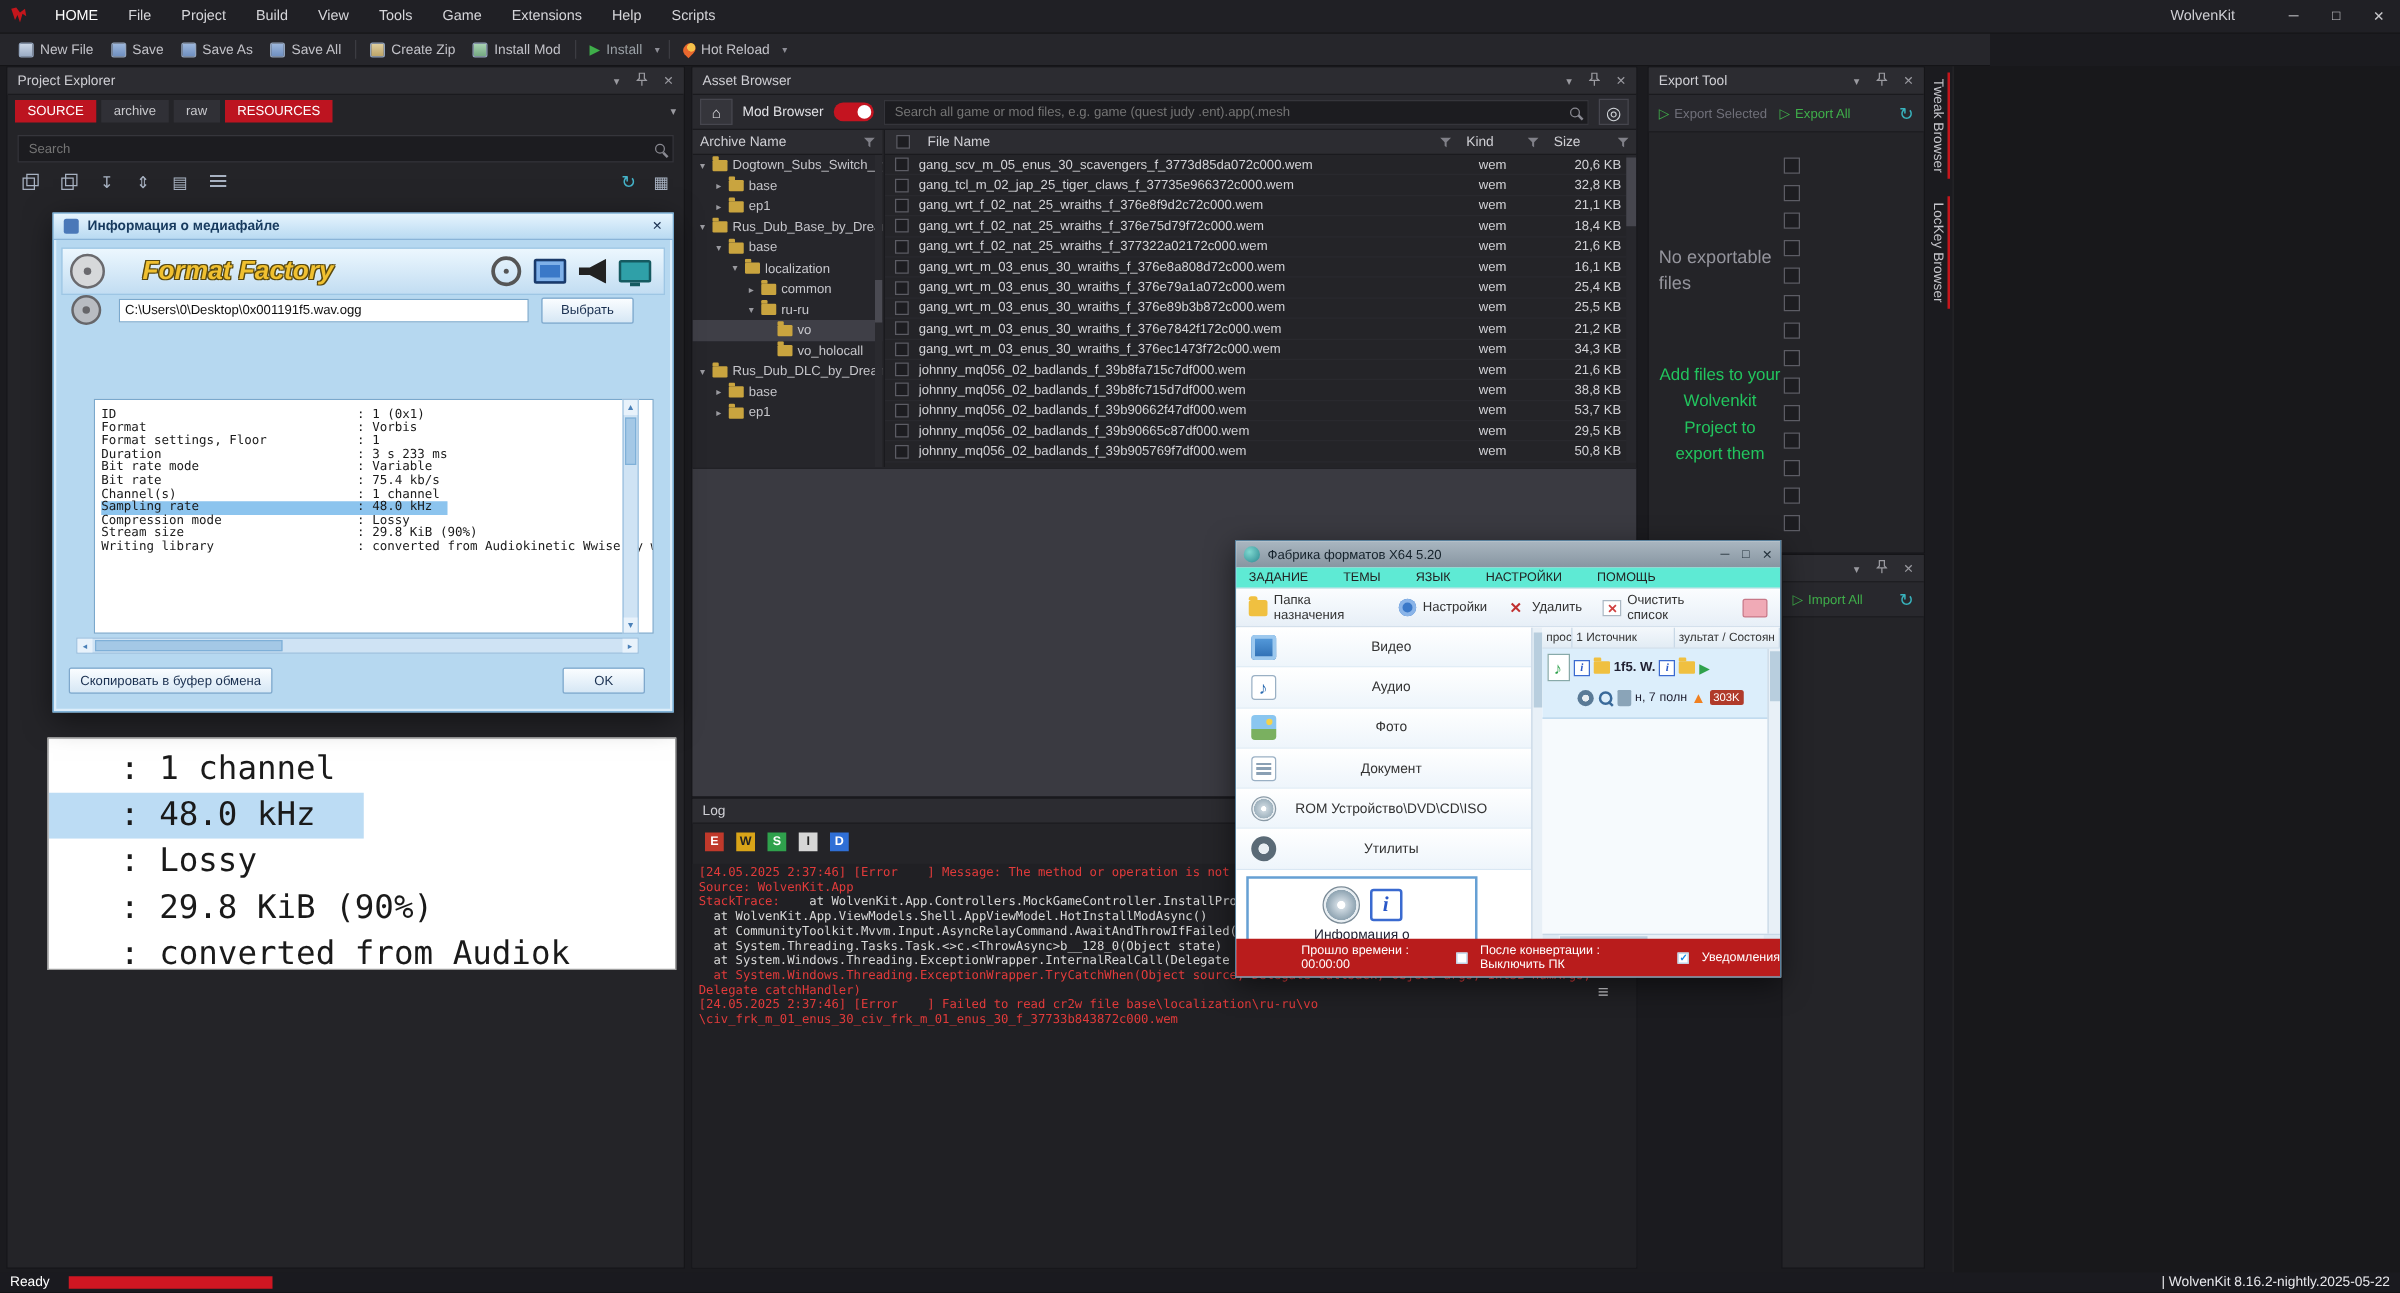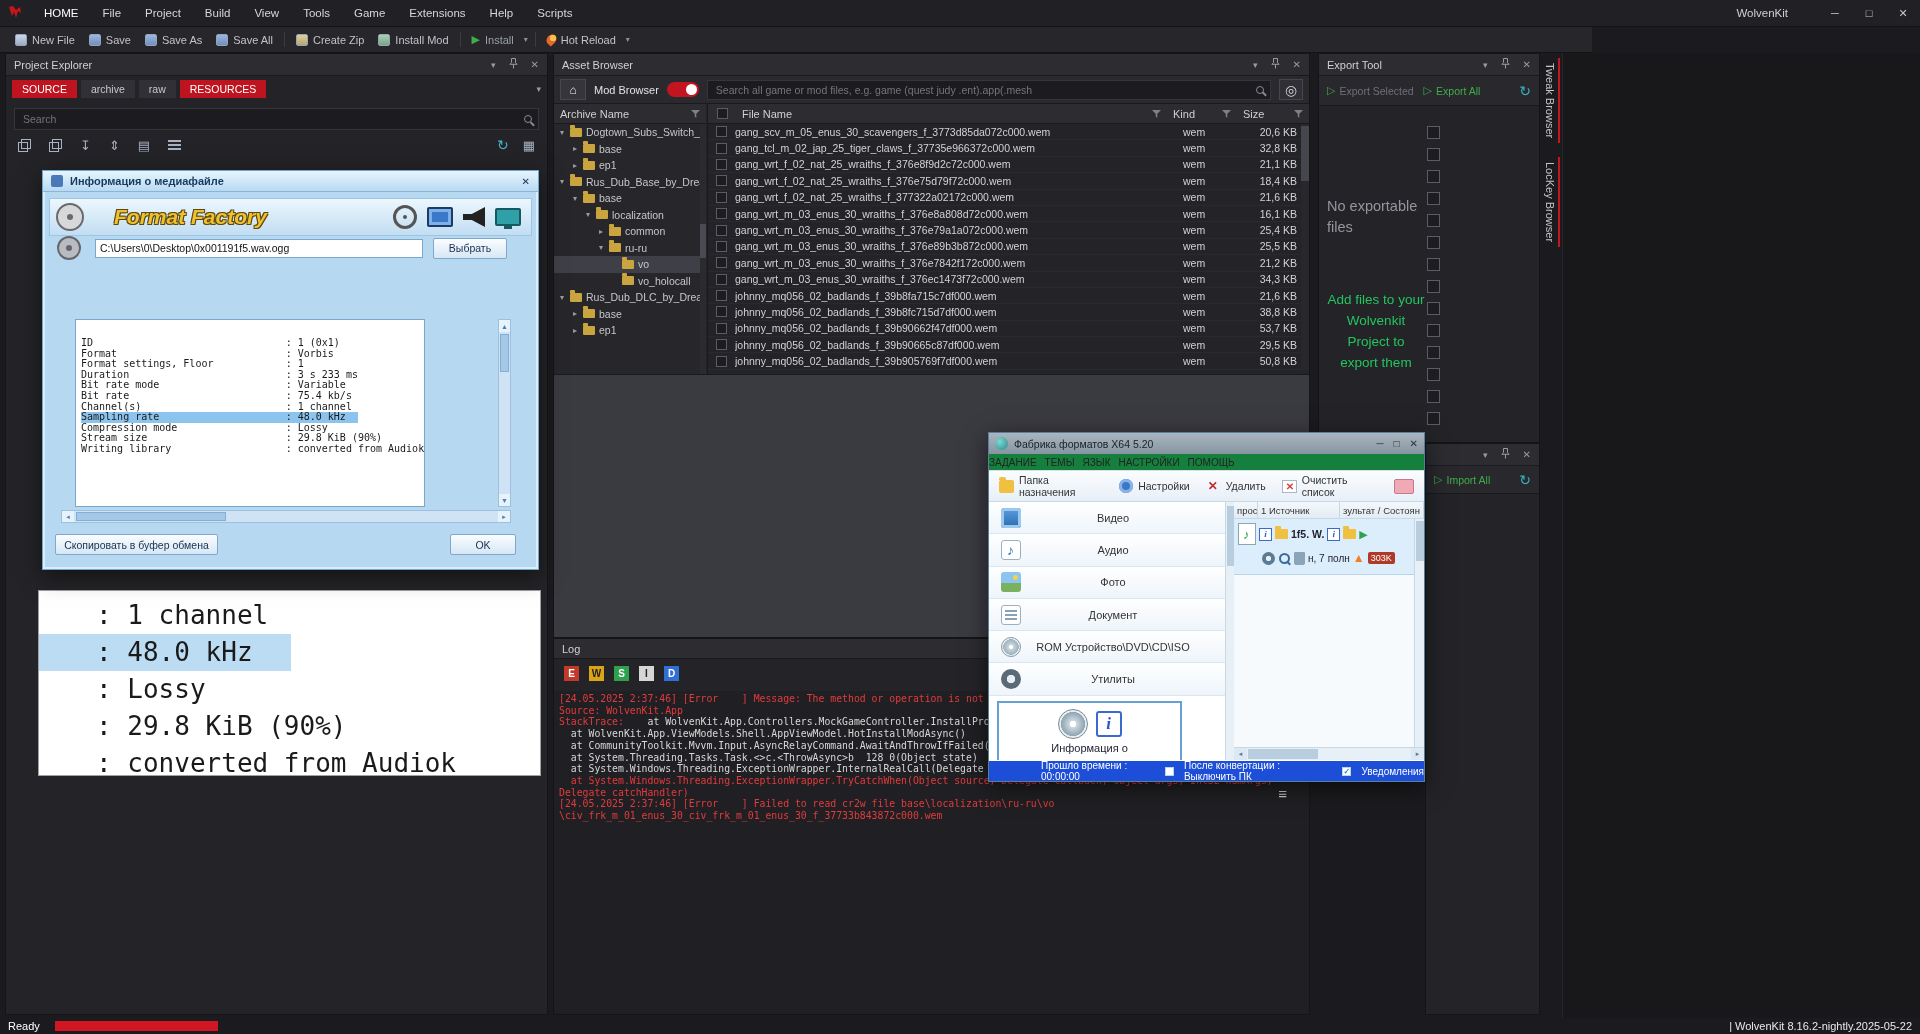--- a/index.html
+++ b/index.html
@@ -169,22 +169,22 @@
   .bi-monitor{width:26px;height:18px;background:#2fa0a8;border:2px solid #155a60;border-radius:2px;position:relative;}
   .bi-monitor::after{content:"";position:absolute;left:7px;bottom:-5px;width:8px;height:3px;background:#155a60;}
   .pathrow{display:flex;align-items:center;}
   .p-reel{width:24px;height:24px;border-radius:50%;background:#b8bcc2;border:2px solid #66666a;margin-left:14px;position:relative;flex:none;}
   .p-reel::after{content:"";position:absolute;left:7px;top:7px;width:6px;height:6px;border-radius:50%;background:#66666a;}
   .pathinput{margin-left:14px;width:328px;height:19px;border:1px solid #7aa8cc;background:#fff;
              font-size:10.5px;color:#111;padding:0 4px;font-family:"Liberation Sans",sans-serif;}
   .btn-blue{background:linear-gradient(#fafdff,#d6e7f5);border:1px solid #7fa8cc;border-radius:2px;
             font-size:10.5px;color:#1a3050;display:flex;align-items:center;justify-content:center;}
   .browse{margin-left:10px;width:74px;height:21px;}
-  .infobox{position:absolute;left:32px;top:148px;width:350px;height:188px;background:#fff;
-           border:1px solid #7aa8cc;padding:18px 5px;overflow:hidden;}
+  .infobox{position:absolute;left:32px;top:148px;width:448px;height:188px;background:#fff;
+           border:1px solid #7aa8cc;padding:7px 5px;overflow:hidden;}
   .il{white-space:pre;font-family:"DejaVu Sans Mono",monospace;font-size:10px;line-height:10.6px;color:#1a1a1a;}
   .il-l{display:inline-block;width:34ch;}
   .il.hl{background:#8cc4ee;width:fit-content;padding-right:12px;}
   .vscroll{position:absolute;left:455px;top:148px;width:13px;height:188px;background:#cfe3f4;border:1px solid #9cc0de;}
   .varr{position:absolute;left:0;width:11px;height:12px;background:#e8f2fb;color:#4a80b8;font-size:7px;
         display:flex;align-items:center;justify-content:center;}
   .vthumb{position:absolute;left:1px;top:14px;width:9px;height:38px;background:#a4c8e6;border:1px solid #7fb0d8;}
   .hscroll{position:absolute;left:18px;top:339px;width:450px;height:13px;background:#cfe3f4;border:1px solid #9cc0de;}
   .harr{position:absolute;top:0;width:12px;height:11px;background:#e8f2fb;color:#4a80b8;font-size:7px;
         display:flex;align-items:center;justify-content:center;}
@@ -192,21 +192,21 @@
   .copybtn{position:absolute;left:12px;top:363px;width:163px;height:21px;}
   .okbtn{position:absolute;left:407px;top:363px;width:66px;height:21px;}
 
   
   .ff{position:absolute;left:988px;top:432px;width:437px;height:350px;border:1px solid #58809c;
       box-shadow:0 6px 22px rgba(0,0,0,.55);z-index:35;background:#fff;}
   .ff-hd{height:21px;background:linear-gradient(#a9b6c0,#8795a1);display:flex;align-items:center;padding:0 6px;}
   .ff-hdic{width:13px;height:13px;border-radius:50%;background:radial-gradient(circle at 35% 35%,#7fd8d0,#2a8890);margin-right:6px;flex:none;}
   .ff-title{font-size:10.5px;color:#15222b;}
   .ff-wbtns{margin-left:auto;display:flex;gap:10px;color:#26343e;font-size:10px;}
-  .ff-menubar{height:17px;background:#15803d;border-bottom:1px solid #d4e0ea;display:flex;align-items:center;gap:8px;}
+  .ff-menubar{height:17px;background:#5eead4;border-bottom:1px solid #d4e0ea;display:flex;align-items:center;gap:28px;padding-left:10px;}
   .ff-mi{font-size:10px;color:#222;}
   .ff-toolbar{height:31px;background:linear-gradient(#fbfdff,#e7eff7);border-bottom:1px solid #c8d8e6;
               display:flex;align-items:center;gap:16px;padding-left:10px;}
   .ff-tb{display:flex;align-items:center;gap:5px;font-size:10.5px;color:#333;}
   .ff-ic{width:15px;height:13px;flex:none;position:relative;}
   .ff-ic-folder{background:#f0c040;border-radius:2px;}
   .ff-ic-folder::before{content:"";position:absolute;top:-3px;left:0;width:7px;height:3px;background:#f0c040;border-radius:2px 2px 0 0;}
   .ff-ic-gear{width:14px;height:14px;border-radius:50%;background:#3a78c8;box-shadow:inset 0 0 0 3px #8ab4e8;}
   .ff-ic-del::after{content:"✕";color:#c03030;font-weight:bold;font-size:12px;position:absolute;left:2px;top:-1px;}
   .ff-ic-clear{background:#fff;border:1px solid #aab8c4;}
@@ -260,21 +260,21 @@
   .t-trash{width:11px;height:13px;background:#8aa4b8;border-radius:1px 1px 2px 2px;flex:none;}
   .t-play{color:#2fa14c;font-size:11px;}
   .t-bold{font-weight:bold;font-size:10.5px;}
   .t-up{color:#f08020;font-size:12px;}
   .t-chip{background:#b03a2a;color:#fff;font-size:9px;padding:1px 3px;border-radius:2px;}
   .ff-vscroll{position:absolute;right:0;top:17px;bottom:13px;width:10px;background:#e8f0f7;border-left:1px solid #c8d8e6;}
   .ff-vthumb{position:absolute;left:1px;top:2px;width:8px;height:40px;background:#b8cede;}
   .ff-hscroll{position:absolute;left:0;right:0;bottom:0;height:13px;background:#e8f0f7;border-top:1px solid #c8d8e6;}
   .ff-ha{position:absolute;top:0;width:13px;height:12px;color:#5a7a96;font-size:7px;display:flex;align-items:center;justify-content:center;background:#dce8f2;}
   .ff-hthumb{position:absolute;left:14px;top:1px;width:70px;height:10px;background:#b8cede;}
-  .ff-status{position:absolute;left:0;right:0;bottom:0;height:20px;background:#1d4ed8;display:flex;
+  .ff-status{position:absolute;left:0;right:0;bottom:0;height:30px;background:#b91c1c;display:flex;
              align-items:center;color:#fff;font-size:10px;padding-left:52px;gap:10px;}
   .ff-cb{width:9px;height:9px;background:#fff;border:1px solid #b8d4ea;flex:none;}
   .ff-cb.checked{display:flex;align-items:center;justify-content:center;color:#1583e8;font-size:8px;font-weight:bold;}
 
   .funnel{flex:none;}
 </style>
 </head>
 <body>
 
 <div class="root">

